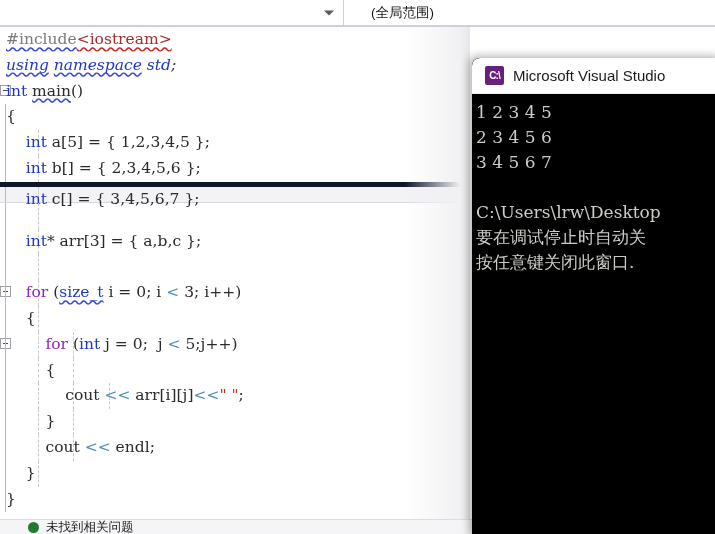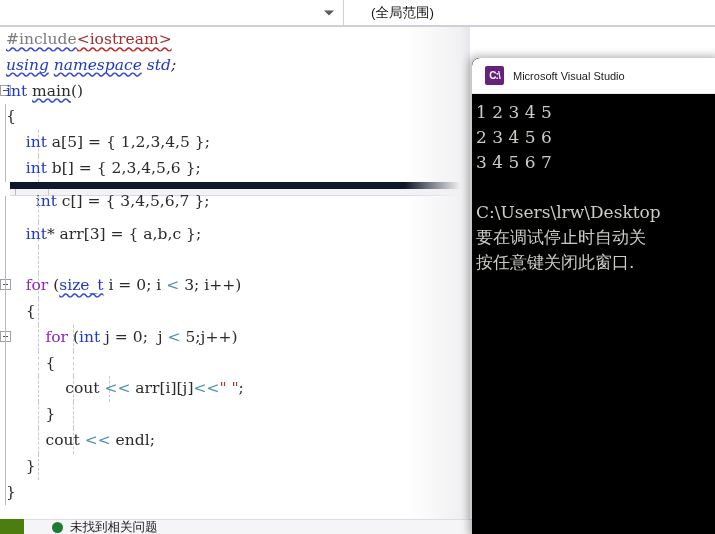--- a/index.html
+++ b/index.html
@@ -9,21 +9,21 @@
     overflow: hidden;
     background: #ffffff;
     font-family: "Liberation Sans", sans-serif;
   }
 
   #app {
     position: relative;
     width: 715px;
     height: 534px;
     overflow: hidden;
-    background: #4d7c0f;
+    background: #ec4899;
     padding-left: 32px;
   }
 
   
   .navbar {
     position: absolute;
     left: 0; top: 0;
     width: 715px; height: 25px;
     background: #ffffff;
     display: flex;
@@ -92,24 +92,23 @@
     height: 25.8px;
     line-height: 25.8px;
     white-space: pre;
     font-family: "DejaVu Serif", serif;
     font-size: 15.5px;
     color: #2b2b2b;
     padding-left: 6px;
   }
   .line.current {
     background: #f2f2f7;
-    border-top: 7px solid #0f172a;
+    border-top: 5px solid #0f172a;
     border-bottom: 1px solid #d8d8e4;
-    height: 14px;
-    margin-left: 10px;
+    height: 21px;
   }
 
   
   .fold {
     position: absolute;
     left: 0px; top: 6px;
     width: 11px; height: 11px;
     border: 1px solid #a0a0a8;
     background: #ffffff;
   }
@@ -182,21 +181,21 @@
   }
   .console-icon span {
     color: #ffffff;
     font-size: 10px;
     font-family: "Liberation Sans", sans-serif;
     font-weight: bold;
     letter-spacing: -1px;
     line-height: 1;
   }
   .console-title-text {
-    font-size: 11px;
+    font-size: 15px;
     color: #1b1b1b;
     font-family: "Liberation Sans", sans-serif;
     white-space: nowrap;
   }
   .console-body {
     background: #000000;
     padding: 6px 0 0 4px;
   }
   .console-line {
     color: #ccccc7;
@@ -208,21 +207,20 @@
   .console-line.blank { height: 25px; }
 
   
   .bottom-strip {
     position: absolute;
     left: 0; top: 519px;
     width: 472px; height: 15px;
     background: #f5f5f7;
     border-top: 1px solid #dcdce2;
     overflow: hidden;
-    margin-left: 24px;
   }
   .bottom-item {
     display: flex;
     align-items: center;
     padding-left: 28px;
     height: 15px;
   }
   .bottom-dot {
     width: 11px; height: 11px;
     border-radius: 50%;

